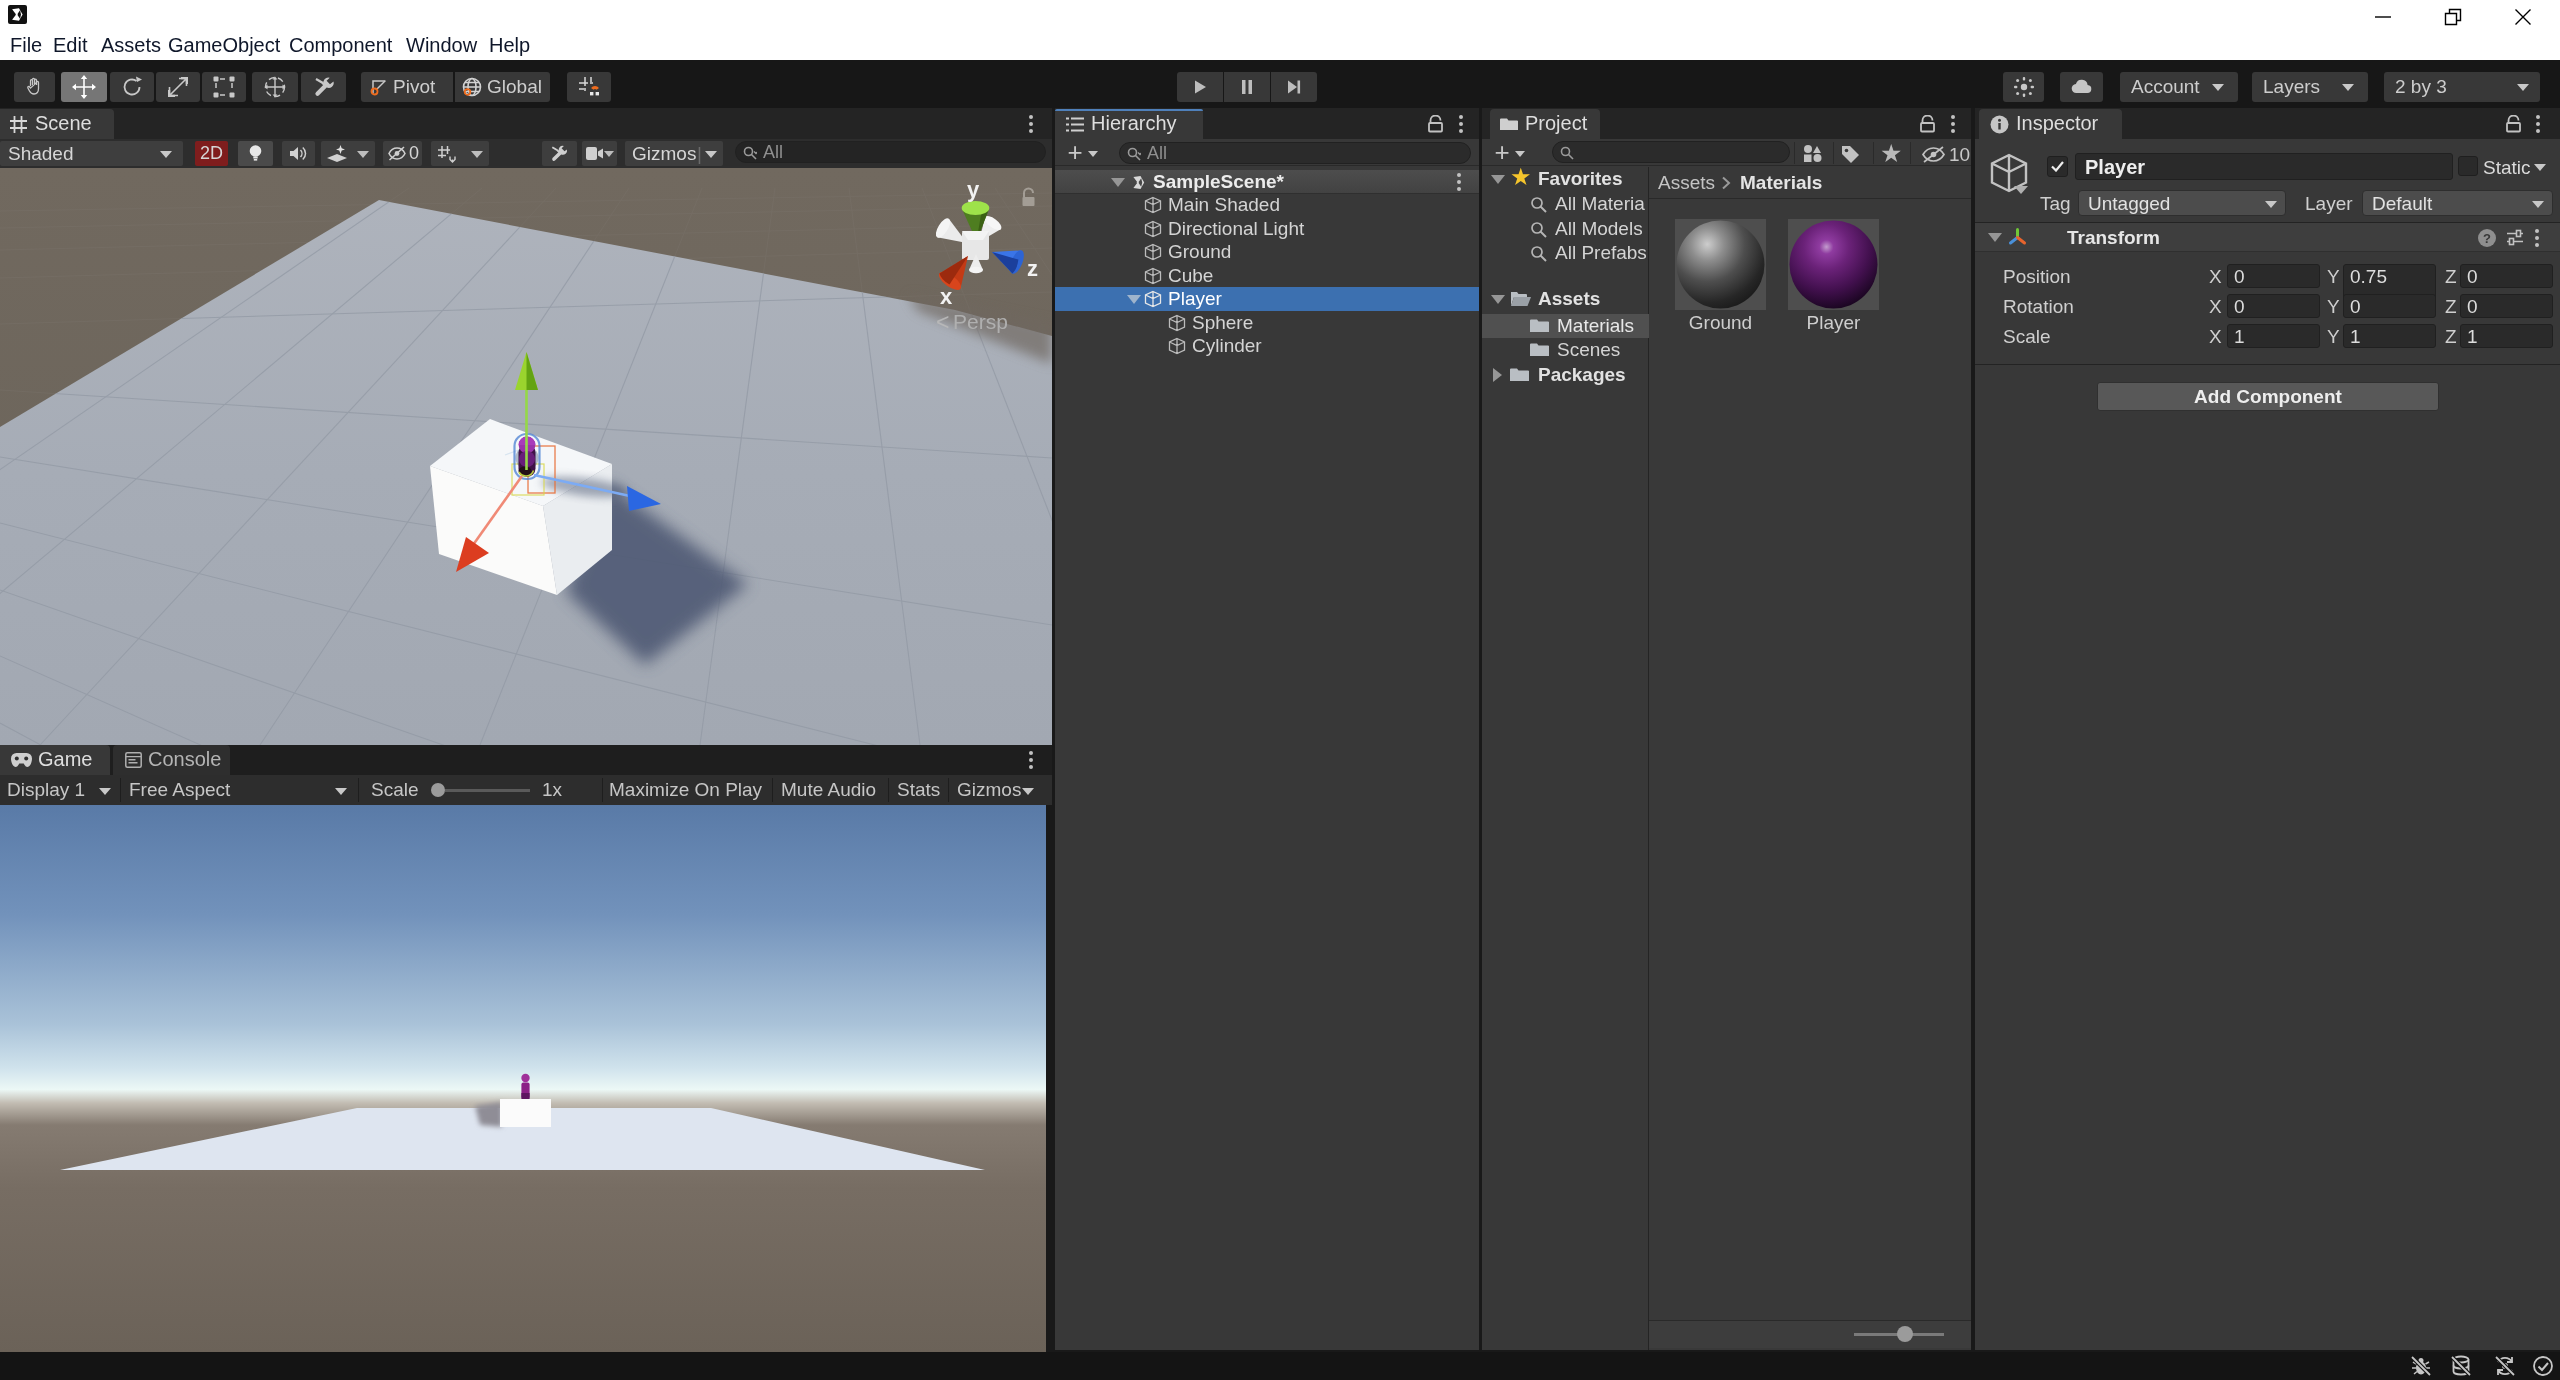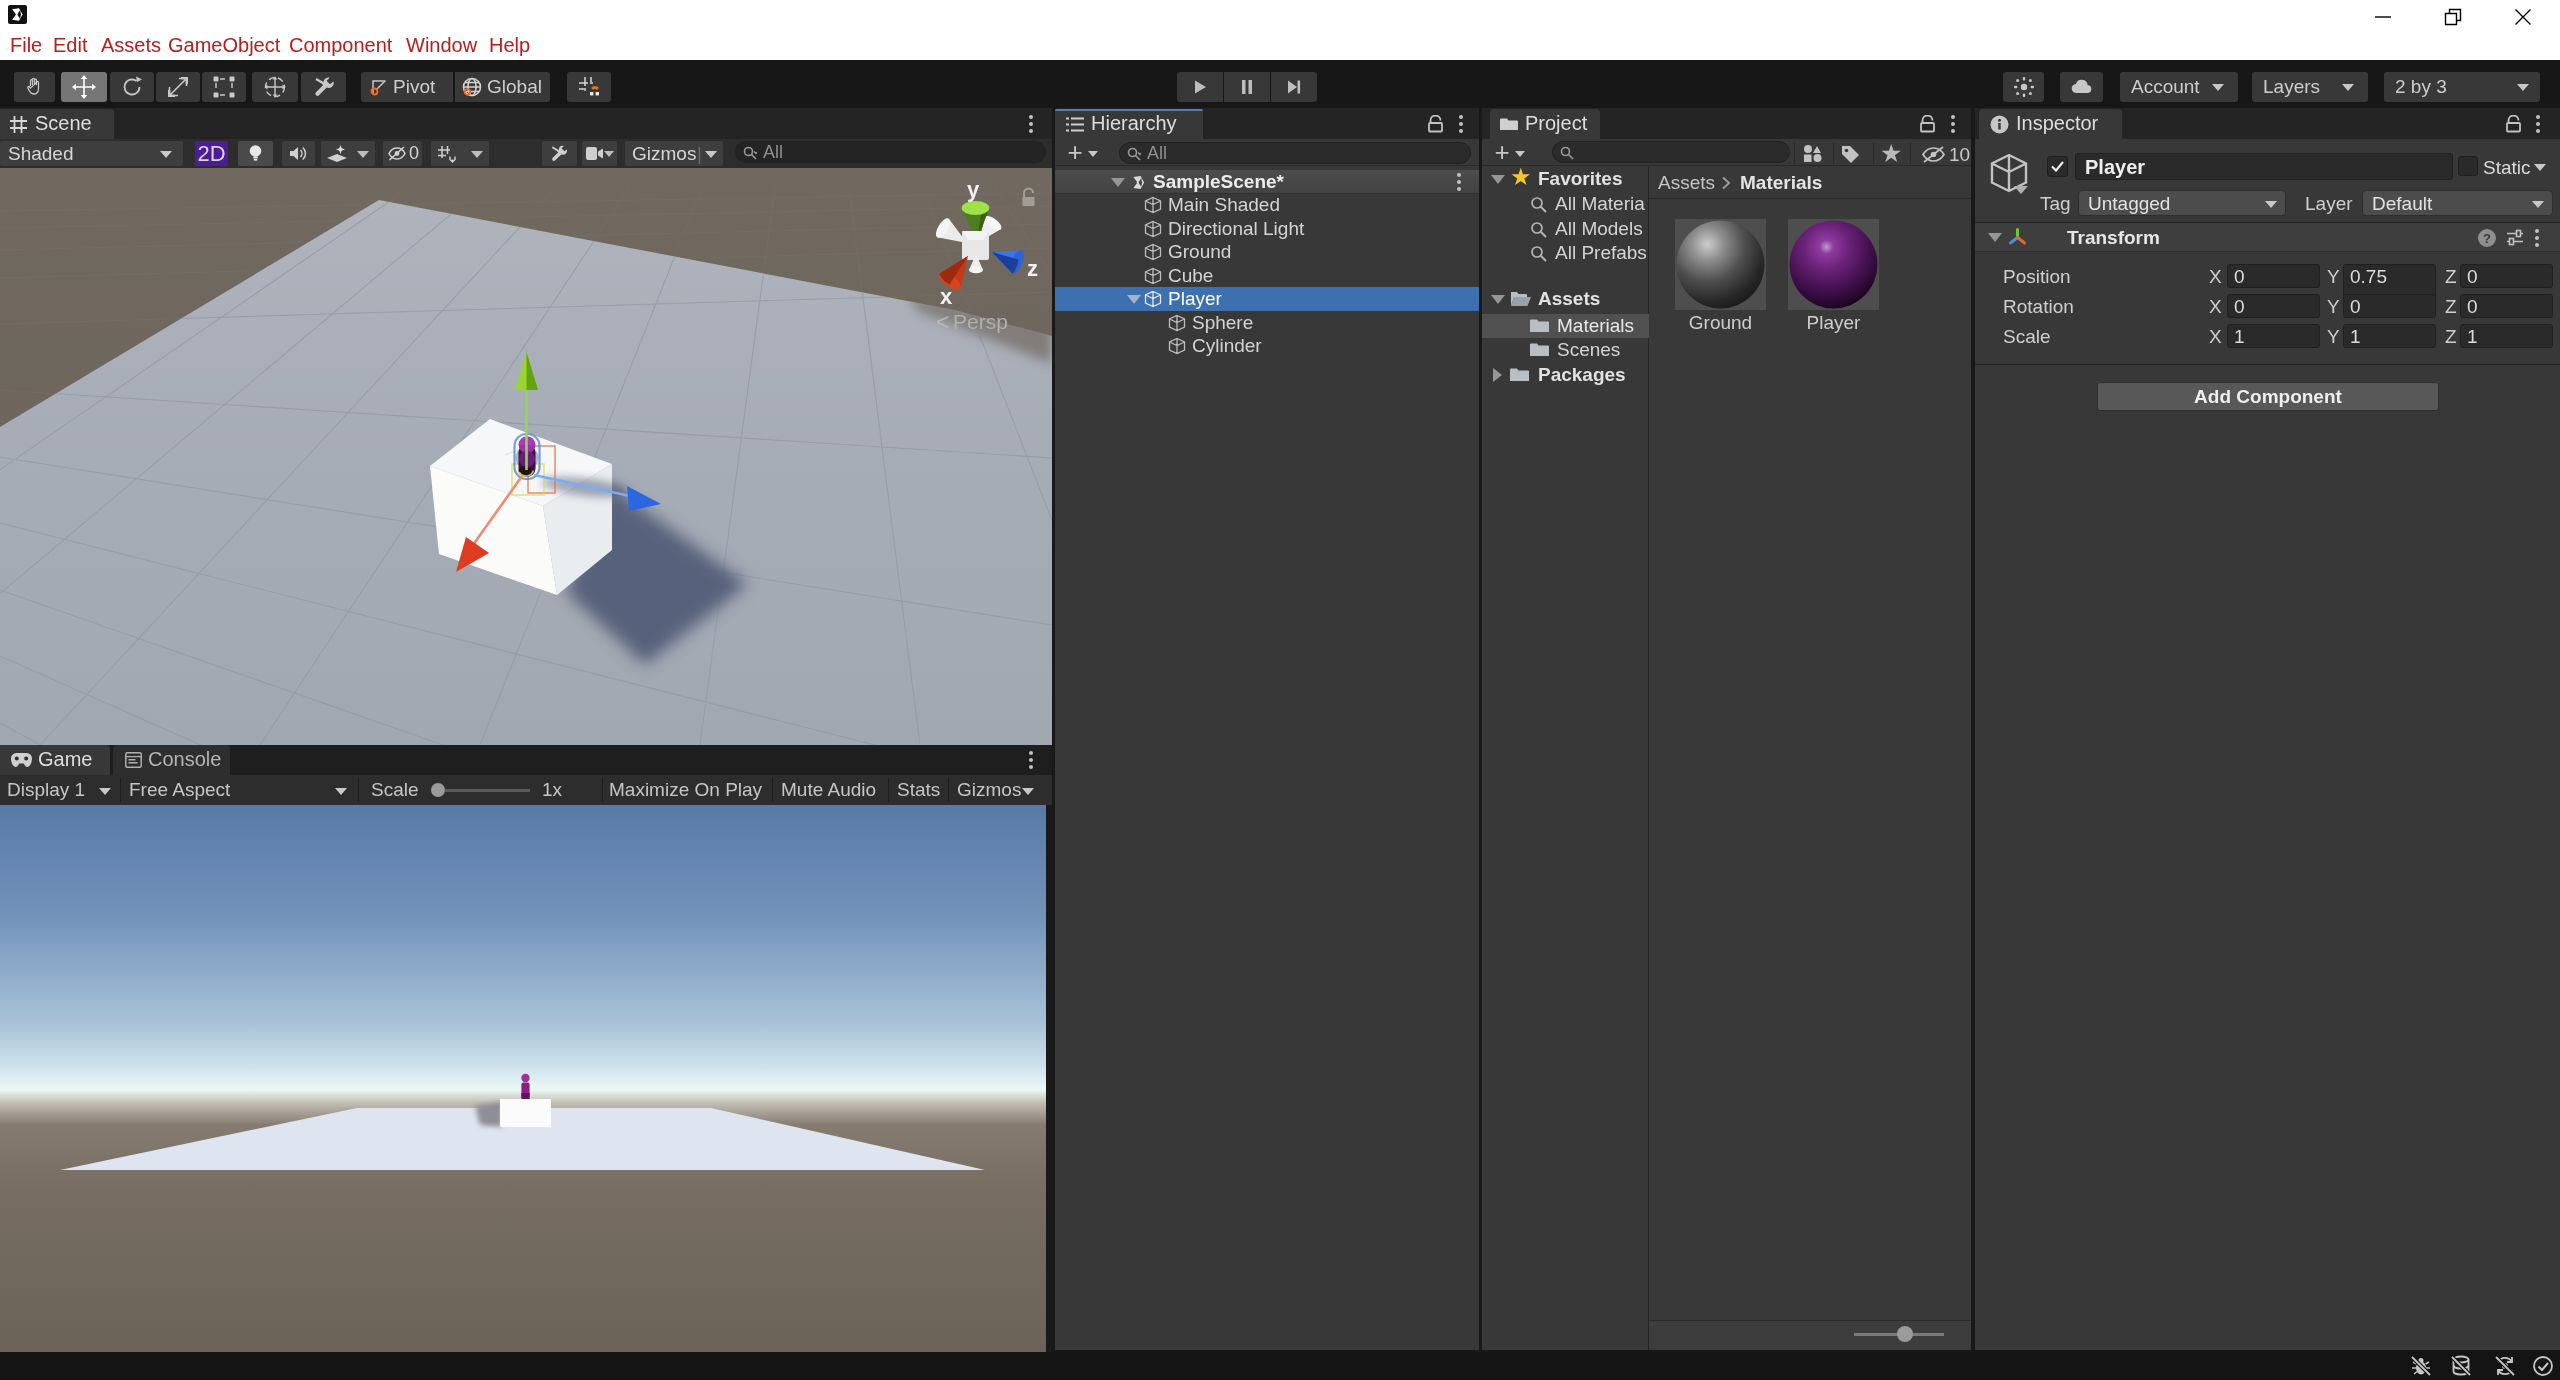--- a/index.html
+++ b/index.html
@@ -3,21 +3,21 @@
 *{margin:0;padding:0;box-sizing:border-box}
 html,body{width:2560px;height:1380px;overflow:hidden}
 body{background:#191919;font-family:"Liberation Sans",sans-serif;-webkit-font-smoothing:antialiased}
 .abs{position:absolute}
 #root{position:relative;width:2560px;height:1380px}
 
 #titlebar{left:0;top:0;width:2560px;height:32px;background:#ffffff;color:#000}
 #titlebar .ticon{left:8px;top:5px;width:19px;height:19px;background:#111;border-radius:2px}
 #titlebar .ttext{left:33px;top:0;height:32px;line-height:33px;font-size:19px;color:#010101}
 #menubar{left:0;top:32px;width:2560px;height:28px;background:#ffffff}
-#menubar span{position:absolute;top:0;height:28px;line-height:26px;font-size:20px;color:#b91c1c}
+#menubar span{position:absolute;top:0;height:28px;line-height:26px;font-size:20px;color:#0f172a}
 
 #apptoolbar{left:0;top:60px;width:2560px;height:48px;background:#171717}
 .tbtn{position:absolute;top:12px;height:30px;background:#383838;border-radius:3px}
 .tbtn.sel{background:#767676}
 .tbtn svg{position:absolute;left:50%;top:50%;transform:translate(-50%,-50%)}
 .tbtxt{position:absolute;top:12px;height:30px;background:#383838;border-radius:3px;color:#cdcdcd;font-size:19px;line-height:29px}
 
 .panel{background:#383838}
 .tabstrip{position:absolute;left:0;top:0;right:0;height:31px;background:#242424}
 .tab{position:absolute;top:1px;height:30px;background:#383838;border-radius:4px 4px 0 0;color:#dedede;font-size:20px}
@@ -217,21 +217,21 @@
         <i></i>
         <i></i>
         <i></i>
       </div>
 
     <div style="position:absolute;left:0;top:31px;width:1052px;height:29px;background:#2d2d2d">
       <div style="position:absolute;left:0;top:2px;width:183px;height:25px;background:#3e3e3e;border-radius:2px;color:#d6d6d6;font-size:19px;line-height:25px">
           <span style="position:absolute;left:8px">Shaded</span>
           <div class="darr" style="left:160px;top:10px"></div>
         </div>
-      <div style="position:absolute;left:195px;top:2px;width:33px;height:25px;background:#4c1d95;border-radius:2px;color:#d6d6d6;font-size:22px;line-height:25px;text-align:center">2D</div>
+      <div style="position:absolute;left:195px;top:2px;width:33px;height:25px;background:#7f1d1d;border-radius:2px;color:#d6d6d6;font-size:18px;line-height:25px;text-align:center">2D</div>
       <div style="position:absolute;left:238px;top:2px;width:35px;height:25px;background:#4a4a4a;border-radius:2px">
           <svg style="position:absolute;left:9px;top:3px" width="17" height="19" viewBox="0 0 17 19">
             <circle cx="8.5" cy="7" r="5.8" fill="#e8e8e8"></circle>
             <rect x="6.3" y="12.5" width="4.4" height="2" fill="#e8e8e8"></rect>
             <rect x="6.8" y="15" width="3.4" height="1.6" fill="#e8e8e8"></rect>
           </svg>
         </div>
       <div style="position:absolute;left:282px;top:2px;width:33px;height:25px;background:#3e3e3e;border-radius:2px">
           <svg style="position:absolute;left:7px;top:4px" width="19" height="17" viewBox="0 0 19 17">
             <path d="M1 6h3.5L9 2v13L4.5 11H1z" fill="#cfcfcf"></path>

